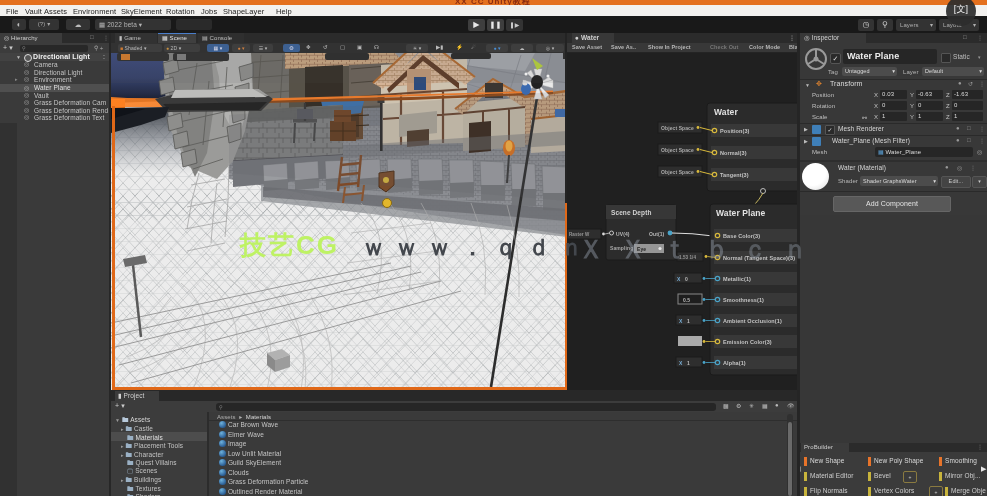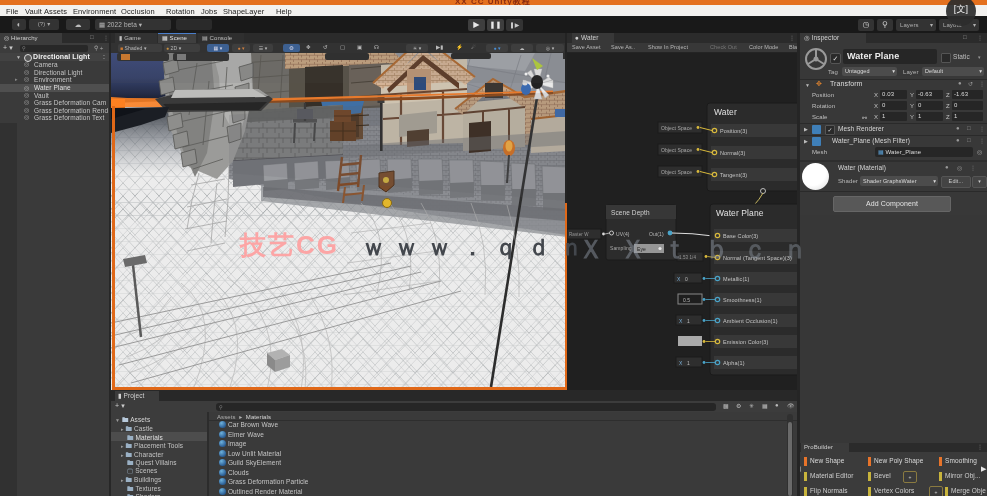--- a/index.html
+++ b/index.html
@@ -12,21 +12,21 @@
 
 <div class="abs" style="left:0;top:0;width:987px;height:5px;background:#e4701e;overflow:hidden;">
   <div class="abs" style="left:455px;top:-4px;font-size:8px;color:#8a2b10;font-weight:bold;letter-spacing:1px;">XX CC Unity教程</div>
 </div>
 
 <div class="abs" style="left:0;top:5px;width:987px;height:11px;background:#f2f1ef;color:#1c1c1c;font-size:7.5px;">
   <span class="abs" style="left:6px;top:1.5px;">File</span>
   <span class="abs" style="left:25px;top:1.5px;">Vault</span>
   <span class="abs" style="left:44px;top:1.5px;">Assets</span>
   <span class="abs" style="left:73px;top:1.5px;">Environment</span>
-  <span class="abs" style="left:121px;top:1.5px;">Occlusion</span>
+  <span class="abs" style="left:121px;top:1.5px;">SkyElement</span>
   <span class="abs" style="left:166px;top:1.5px;">Rotation</span>
   <span class="abs" style="left:201px;top:1.5px;">Jobs</span>
   <span class="abs" style="left:223px;top:1.5px;">Shape</span>
   <span class="abs" style="left:245px;top:1.5px;">Layer</span>
   <span class="abs" style="left:276px;top:1.5px;text-align:center;">Help</span>
 </div>
 
 <div class="abs" style="left:0;top:16px;width:987px;height:17px;background:#191919;">
   <div class="abs" style="left:12px;top:3px;width:14px;height:11px;background:#333;border-radius:2px;color:#bbb;font-size:8px;text-align:center;line-height:11px;">◐</div>
   <div class="abs" style="left:29px;top:3px;width:30px;height:11px;background:#333;border-radius:2px;color:#aaa;font-size:6px;line-height:11px;text-align:center;">(?) ▾</div>
@@ -387,21 +387,21 @@
     <rect x="340" y="0" width="40" height="6" rx="2" fill="#2e2e2e"></rect>
     <rect x="452" y="0" width="4" height="6" fill="#2e2e2e"></rect>
   </g>
 </svg>
 </div>
 
 <div class="abs" style="left:112px;top:106px;width:3px;height:284px;background:#e06818;"></div>
 <div class="abs" style="left:565px;top:200px;width:3px;height:190px;background:#e06818;"></div>
 <div class="abs" style="left:112px;top:387px;width:456px;height:3px;background:#e06818;"></div>
 
-<div class="abs" style="left:567px;top:33px;width:233px;height:357px;background:#202020;">
+<div class="abs" style="left:567px;top:33px;width:233px;height:357px;background:#202020;font-weight:bold;">
   <div class="abs" style="left:0;top:0;width:233px;height:10px;background:#2b2b2b;">
     <div class="abs" style="left:5px;top:0;width:42px;height:10px;background:#383838;color:#d0d0d0;font-size:6.5px;line-height:10px;"><span style="margin-left:3px;">● Water</span></div>
     <span class="abs" style="left:222px;top:1px;color:#999;font-size:6px;">⋮</span>
   </div>
   <div class="abs" style="left:0;top:10px;width:233px;height:9px;background:#383838;border-bottom:1px solid #242424;color:#b8b8b8;font-size:5.5px;line-height:9px;">
     <span class="abs" style="left:5px;">Save Asset</span>
     <span class="abs" style="left:44px;">Save As..</span>
     <span class="abs" style="left:81px;">Show In Project</span>
     <span class="abs" style="left:143px;color:#777;">Check Out</span>
     <span class="abs" style="left:182px;">Color Mode</span>
@@ -694,16 +694,16 @@
   </div>
 
   <div class="abs" style="left:676px;top:24px;width:6px;height:82px;background:#303030;border-radius:3px;"></div>
   <div class="abs" style="left:677px;top:32px;width:4px;height:74px;background:#6a6a6a;border-radius:2px;"></div>
 </div>
 
 <div class="abs" style="left:109px;top:33px;width:2px;height:463px;background:#272727;"></div>
 <div class="abs" style="left:797px;top:33px;width:3px;height:463px;background:#252525;"></div>
 <div class="abs" style="left:565px;top:33px;width:2px;height:170px;background:#232323;"></div>
 
-<div class="abs" style="left:240px;top:228px;z-index:30;color:#fca5a5;font-size:26px;font-weight:bold;letter-spacing:2px;white-space:nowrap;">技艺CG</div>
+<div class="abs" style="left:240px;top:228px;z-index:30;color:#bef264;font-size:26px;font-weight:bold;letter-spacing:2px;white-space:nowrap;">技艺CG</div>
 <div class="abs" style="left:362px;top:232px;z-index:30;color:#43474d;font-size:23px;font-weight:bold;letter-spacing:10px;white-space:nowrap;">ｗｗｗ．ｑｄｎ</div>
 <div class="abs" style="left:578px;top:232px;z-index:30;color:rgba(150,160,172,0.45);font-size:26px;font-weight:bold;letter-spacing:16px;white-space:nowrap;">ＸＸｔｂ</div>
 <div class="abs" style="left:742px;top:232px;z-index:30;color:rgba(150,160,172,0.4);font-size:26px;font-weight:bold;letter-spacing:14px;white-space:nowrap;">ｃｎ</div>
 
 </body></html>

